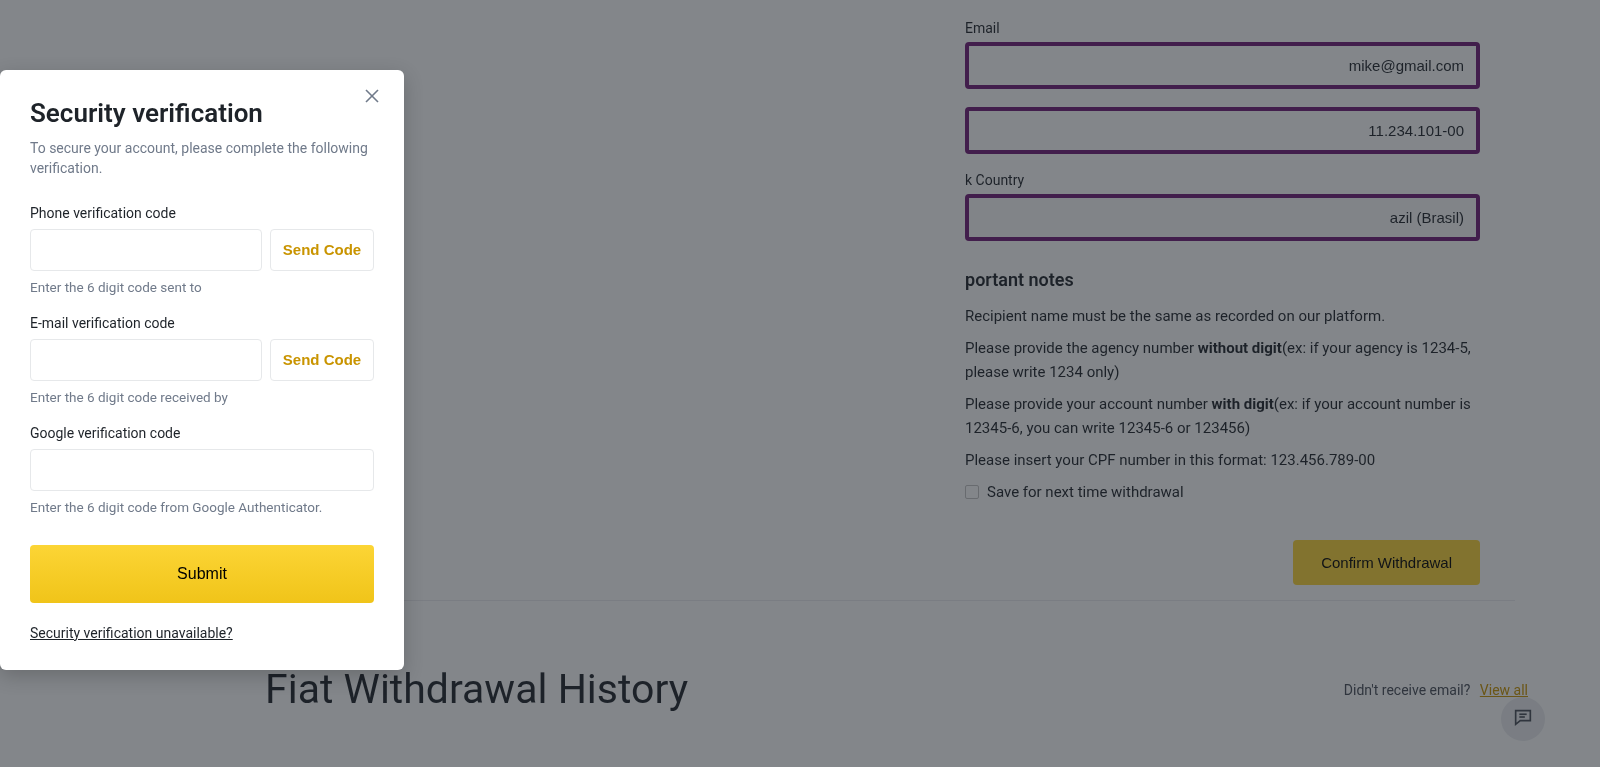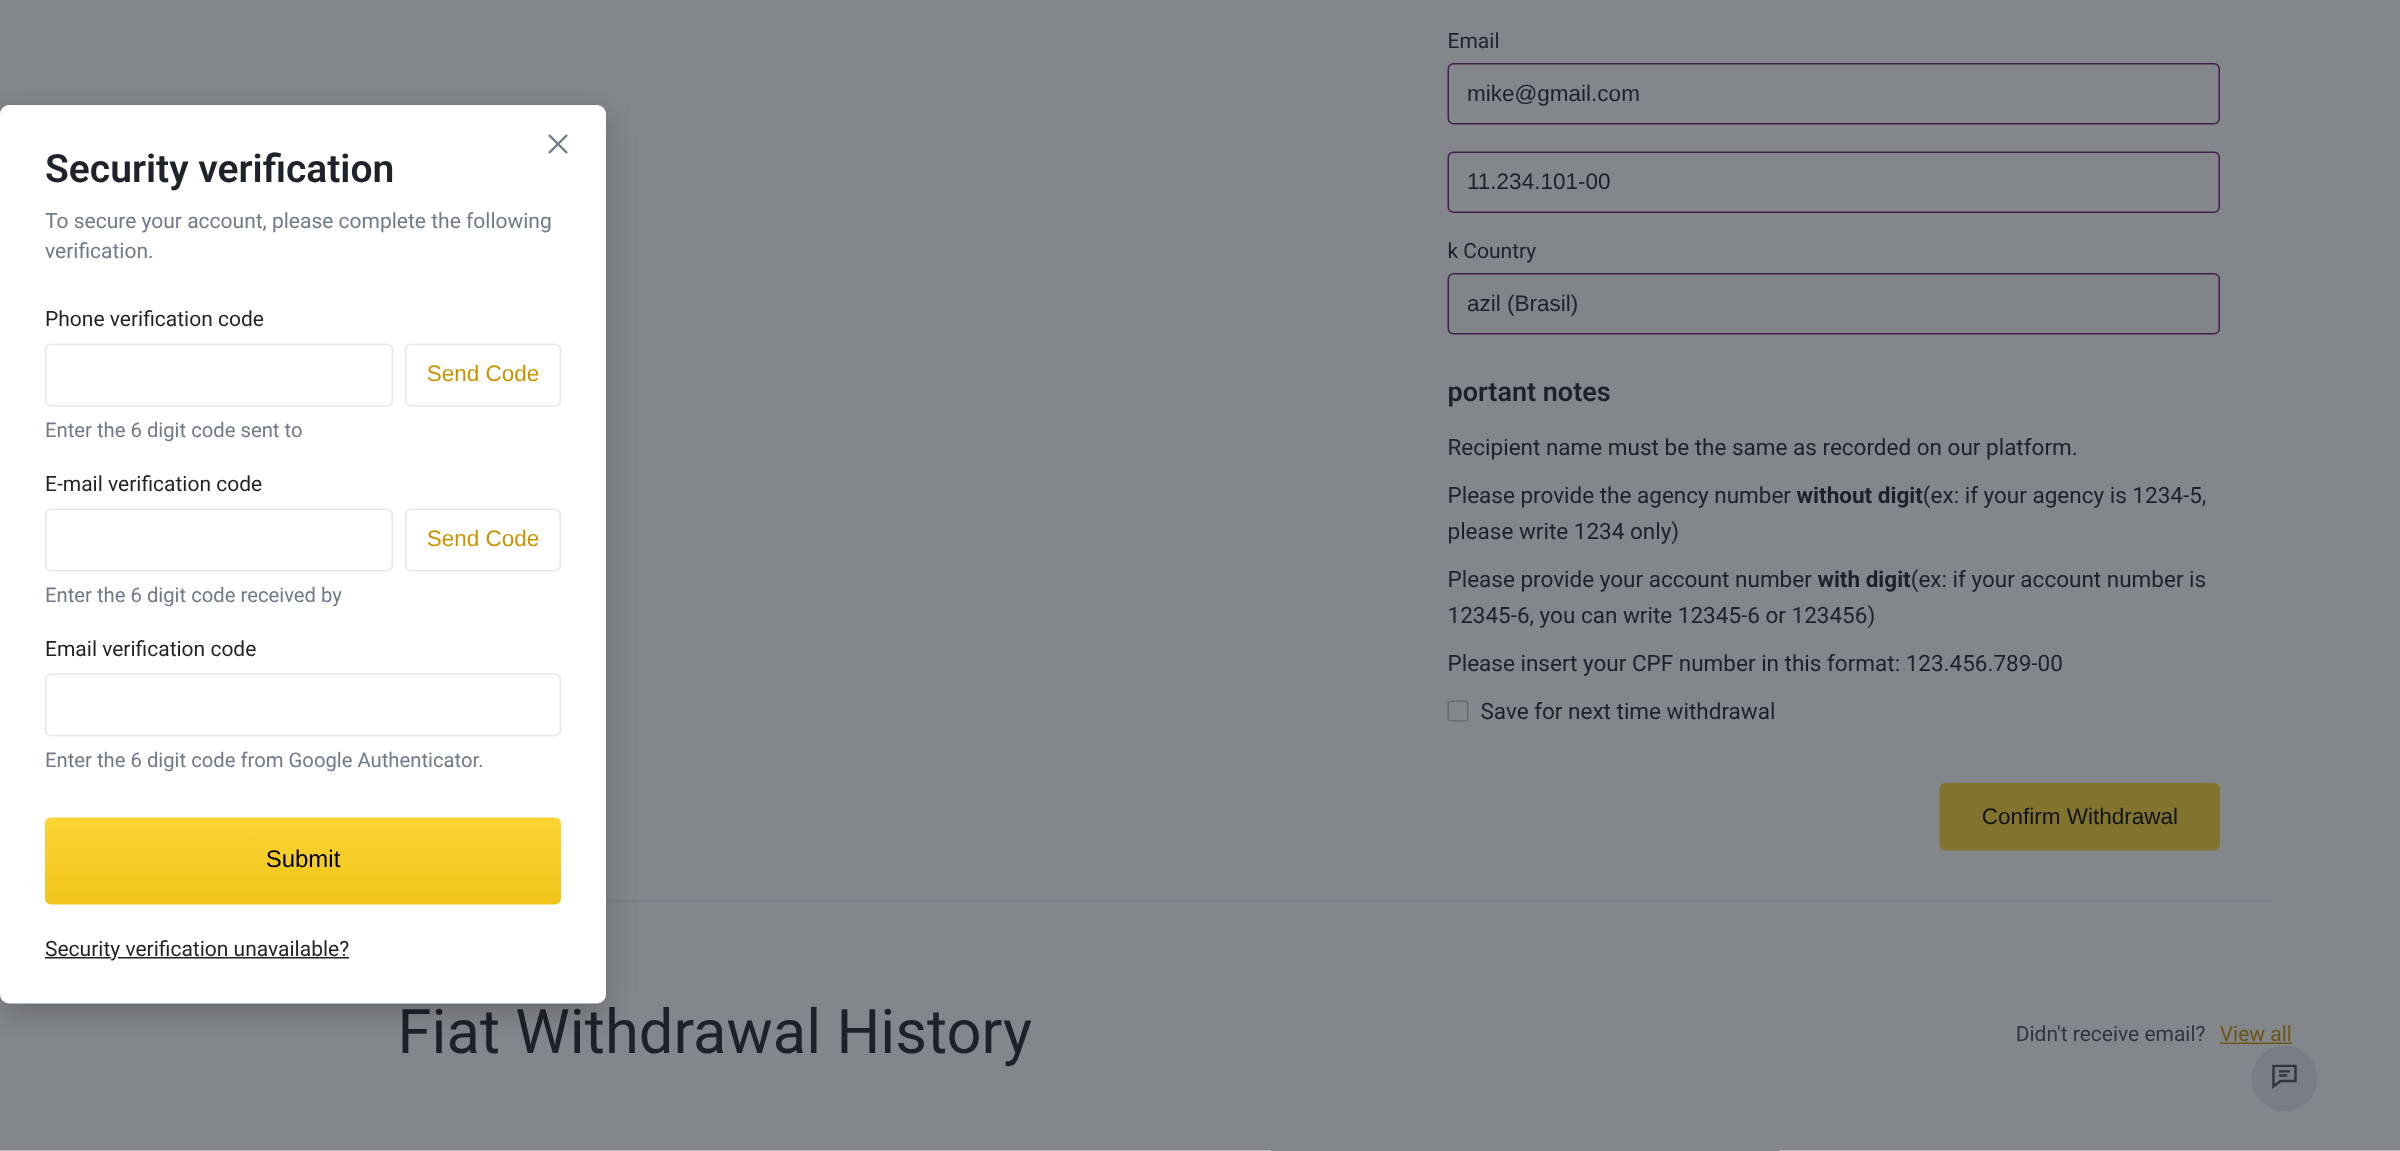--- a/index.html
+++ b/index.html
@@ -29,27 +29,28 @@
     padding: 20px 40px 30px 40px;
   }
 
   .field-label {
     font-size: 14px;
     color: #1e2329;
     margin-bottom: 6px;
   }
   .field-input {
     width: 100%;
-    border: 1px solid #701a75;
+    border: 4px solid #701a75;
     border-radius: 4px;
     padding: 11px 12px;
     font-size: 15px;
     color: #1e2329;
     background: #fff;
     margin-bottom: 18px;
+    text-align: right;
   }
   .field-input.readonly { background: #fafafa; }
 
   .notes-title {
     font-size: 18px;
     font-weight: 600;
     margin: 10px 0 14px 0;
   }
   .notes {
     font-size: 15px;
@@ -191,21 +192,21 @@
     font-size: 15px;
   }
   .code-input.full { width: 100%; }
   .send-btn {
     width: 104px;
     border: 1px solid #e6e8ea;
     border-radius: 4px;
     background: #fff;
     color: #c99400;
     font-size: 15px;
-    font-weight: 400;
+    font-weight: 700;
     cursor: pointer;
   }
   .code-hint {
     font-size: 13.5px;
     color: #707a8a;
     margin-top: 8px;
   }
 
   .submit-btn {
     width: 100%;
@@ -320,21 +321,21 @@
       <div class="code-group">
         <div class="code-label">E-mail verification code</div>
         <div class="code-row">
           <input class="code-input" style="">
           <button class="send-btn">Send Code</button>
         </div>
         <div class="code-hint">Enter the 6 digit code received by</div>
       </div>
 
       <div class="code-group">
-        <div class="code-label">Email verification code</div>
+        <div class="code-label">Google verification code</div>
         <input class="code-input full" style="">
         <div class="code-hint">Enter the 6 digit code from Google Authenticator.</div>
       </div>
 
       <button class="submit-btn">Submit</button>
 
       <a class="unavailable-link">Security verification unavailable?</a>
     </div>
   </div>
 

